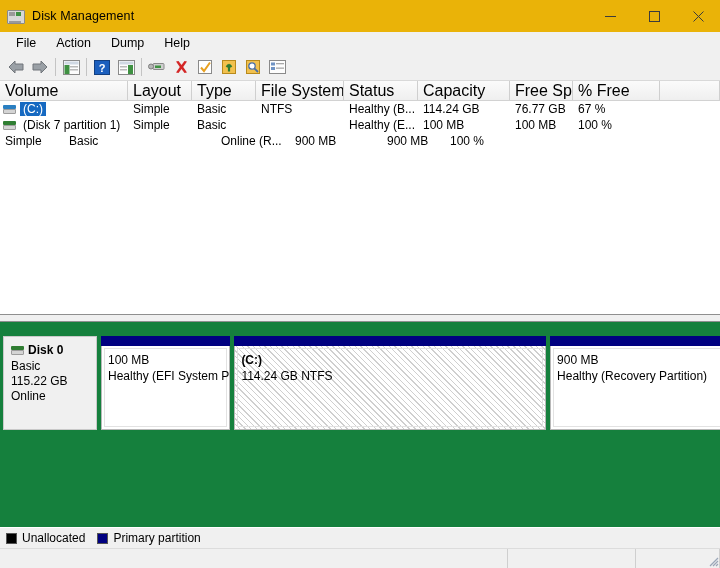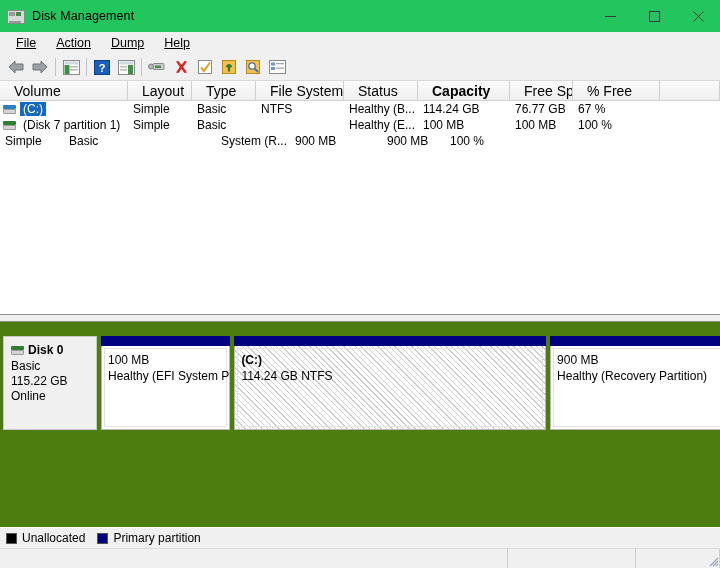--- a/index.html
+++ b/index.html
@@ -6,68 +6,68 @@
   body{
     width:720px;height:568px;overflow:hidden;
     background:#ffffff;
     font-family:"Liberation Sans",sans-serif;
     font-size:12px;color:#000000;
     -webkit-font-smoothing:antialiased;
   }
   .app{position:relative;width:720px;height:568px;background:#f0f0f0;display:flex;flex-direction:column;}
 
   
-  .titlebar{height:32px;background:#22c55e;display:flex;align-items:center;flex:0 0 auto;position:relative;}
+  .titlebar{height:32px;background:#eab308;display:flex;align-items:center;flex:0 0 auto;position:relative;}
   .app-icon{width:18px;height:18px;margin-left:7px;margin-right:7px;position:relative;flex:0 0 auto;}
   .app-icon .body{position:absolute;left:0;top:3px;width:16px;height:12px;background:#d8d8d8;border:1px solid #8a8a8a;border-radius:1px;}
   .app-icon .slot{position:absolute;left:2px;top:5px;width:6px;height:4px;background:#9a9a9a;}
   .app-icon .green{position:absolute;left:9px;top:5px;width:5px;height:4px;background:#3f9142;}
   .app-icon .foot{position:absolute;left:2px;top:14px;width:12px;height:2px;background:#9a9a9a;}
   .title-text{font-size:12.5px;color:#000;letter-spacing:.1px;}
   .wincontrols{position:absolute;right:0;top:0;height:32px;display:flex;}
   .wc{width:44px;height:32px;display:flex;align-items:center;justify-content:center;}
   .wc svg{display:block;}
 
   
-  .menubar{height:22px;background:#f0f0f0;display:flex;align-items:center;padding-left:6px;flex:0 0 auto;text-decoration:underline;}
+  .menubar{height:22px;background:#f0f0f0;display:flex;align-items:center;padding-left:6px;flex:0 0 auto;}
   .menu-item{padding:2px 10px;font-size:12.5px;color:#000;line-height:16px;}
 
   
   .toolbar{height:26px;background:#f0f0f0;display:flex;align-items:center;padding-left:4px;
            border-bottom:1px solid #d9d9d9;flex:0 0 auto;}
   .tb-btn{width:24px;height:24px;display:flex;align-items:center;justify-content:center;}
   .tb-sep{width:1px;height:18px;background:#c4c4c4;margin:0 3px;}
 
   
   .listpane{flex:0 0 auto;height:232px;background:#ffffff;border-bottom:1px solid #ffffff;
             display:flex;flex-direction:column;position:relative;}
   .hdrrow{display:flex;height:19px;background:#f0f0f0;border-bottom:1px solid #d2d2d2;}
-  .hcell{border-right:1px solid #cfcfcf;display:flex;align-items:center;padding-left:14px;
-         font-size:14px;color:#000;overflow:hidden;white-space:nowrap;box-sizing:border-box;
+  .hcell{border-right:1px solid #cfcfcf;display:flex;align-items:center;padding-left:5px;
+         font-size:16px;color:#000;overflow:hidden;white-space:nowrap;box-sizing:border-box;
          background:linear-gradient(#fbfbfb,#efefef);text-align:right;}
   .rows{flex:1 1 auto;background:#fff;}
   .row{display:flex;height:16px;align-items:center;}
   .cell{font-size:12px;white-space:nowrap;overflow:hidden;box-sizing:border-box;padding-left:5px;
         display:flex;align-items:center;height:16px;}
   .cell.volcell{padding-left:3px;}
   .volname{padding:0 3px;line-height:14px;}
   .volname.sel{background:#1669c1;color:#ffffff;}
   .drive-ico{width:13px;height:9px;margin-right:4px;flex:0 0 auto;position:relative;}
   .drive-ico .top{position:absolute;left:0;top:0;width:13px;height:4px;border-radius:1px;}
   .drive-ico .bot{position:absolute;left:0;top:4px;width:13px;height:5px;background:#d4d4d4;
                   border:1px solid #9c9c9c;box-sizing:border-box;border-radius:0 0 1px 1px;}
   .drive-ico.c .top{background:#2a7fc1;}
   .drive-ico.p .top{background:#2f7d32;}
 
   
   .splitter{flex:0 0 auto;height:6px;background:#f0f0f0;border-top:1px solid #8f8f8f;
             border-bottom:1px solid #8f8f8f;position:relative;}
 
   
-  .graphpane{flex:1 1 auto;background:#4d7c0f;position:relative;overflow:hidden;padding-left:8px;}
+  .graphpane{flex:1 1 auto;background:#15803d;position:relative;overflow:hidden;padding-left:8px;}
   .diskrow{position:absolute;left:3px;top:14px;right:3px;height:94px;display:flex;}
   .diskinfo{width:94px;flex:0 0 auto;background:#f0f0f0;border:1px solid #c9c9c9;box-sizing:border-box;
             padding:6px 0 0 7px;}
   .diskinfo .dtitle{display:flex;align-items:center;font-weight:bold;font-size:12px;margin-bottom:2px;}
   .diskinfo .dline{font-size:12px;line-height:15px;}
   .parts{flex:1 1 auto;display:flex;margin-left:4px;}
   .part{position:relative;box-sizing:border-box;margin-right:4px;display:flex;flex-direction:column;}
   .part:last-child{margin-right:0;}
   .partbar{height:10px;background:#000080;flex:0 0 auto;}
   .partbody{flex:1 1 auto;border:1px solid #b8b8b8;border-top:none;background:#ffffff;
@@ -214,21 +214,21 @@
     </div>
   </div>
 
   <div class="listpane">
     <div class="hdrrow" id="hdrrow">
         <div class="hcell" style="width: 128px;">Volume</div>
         <div class="hcell" style="width: 64px;">Layout</div>
         <div class="hcell" style="width: 64px;">Type</div>
         <div class="hcell" style="width: 88px;">File System</div>
         <div class="hcell" style="width: 74px;">Status</div>
-        <div class="hcell" style="width: 92px; font-weight: bold;">Capacity</div>
+        <div class="hcell" style="width: 92px;">Capacity</div>
         <div class="hcell" style="width: 63px;">Free Spa...</div>
         <div class="hcell" style="width: 87px;">% Free</div>
         <div class="hcell" style="width: 60px;"></div>
       </div>
     <div class="rows" id="rows">
         <div class="row">
           <div class="cell volcell" style="width: 128px;">
             <span class="drive-ico c">
               <span class="top"></span>
               <span class="bot"></span>
@@ -256,21 +256,21 @@
           <div class="cell" style="width: 88px;"></div>
           <div class="cell" style="width: 74px;">Healthy (E...</div>
           <div class="cell" style="width: 92px;">100 MB</div>
           <div class="cell" style="width: 63px;">100 MB</div>
           <div class="cell" style="width: 87px;">100 %</div>
         </div>
         <div class="row">
           <div class="cell" style="width: 64px;">Simple</div>
           <div class="cell" style="width: 64px;">Basic</div>
           <div class="cell" style="width: 88px;"></div>
-          <div class="cell" style="width: 74px;">System (R...</div>
+          <div class="cell" style="width: 74px;">Online (R...</div>
           <div class="cell" style="width: 92px;">900 MB</div>
           <div class="cell" style="width: 63px;">900 MB</div>
           <div class="cell" style="width: 87px;">100 %</div>
         </div>
       </div>
   </div>
 
   <div class="splitter"></div>
 
   <div class="graphpane">

